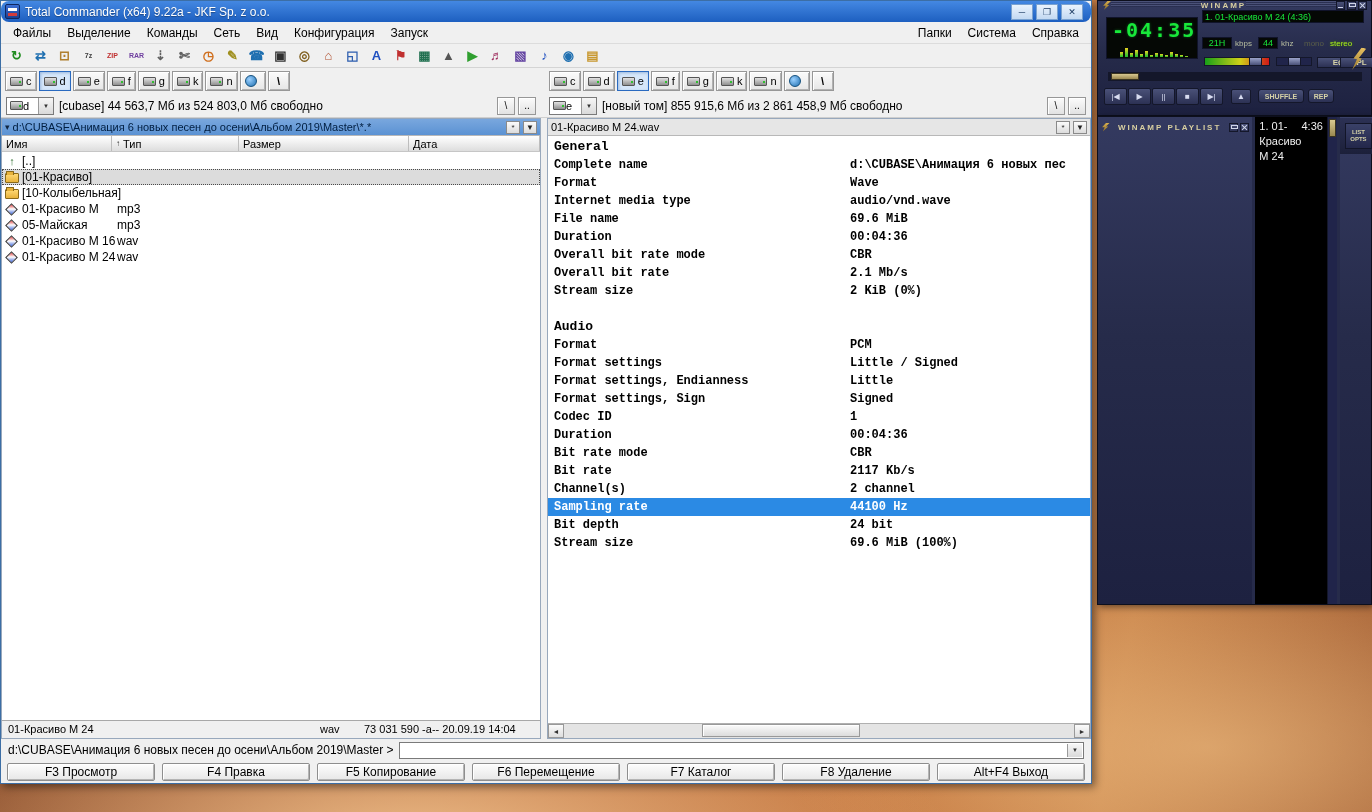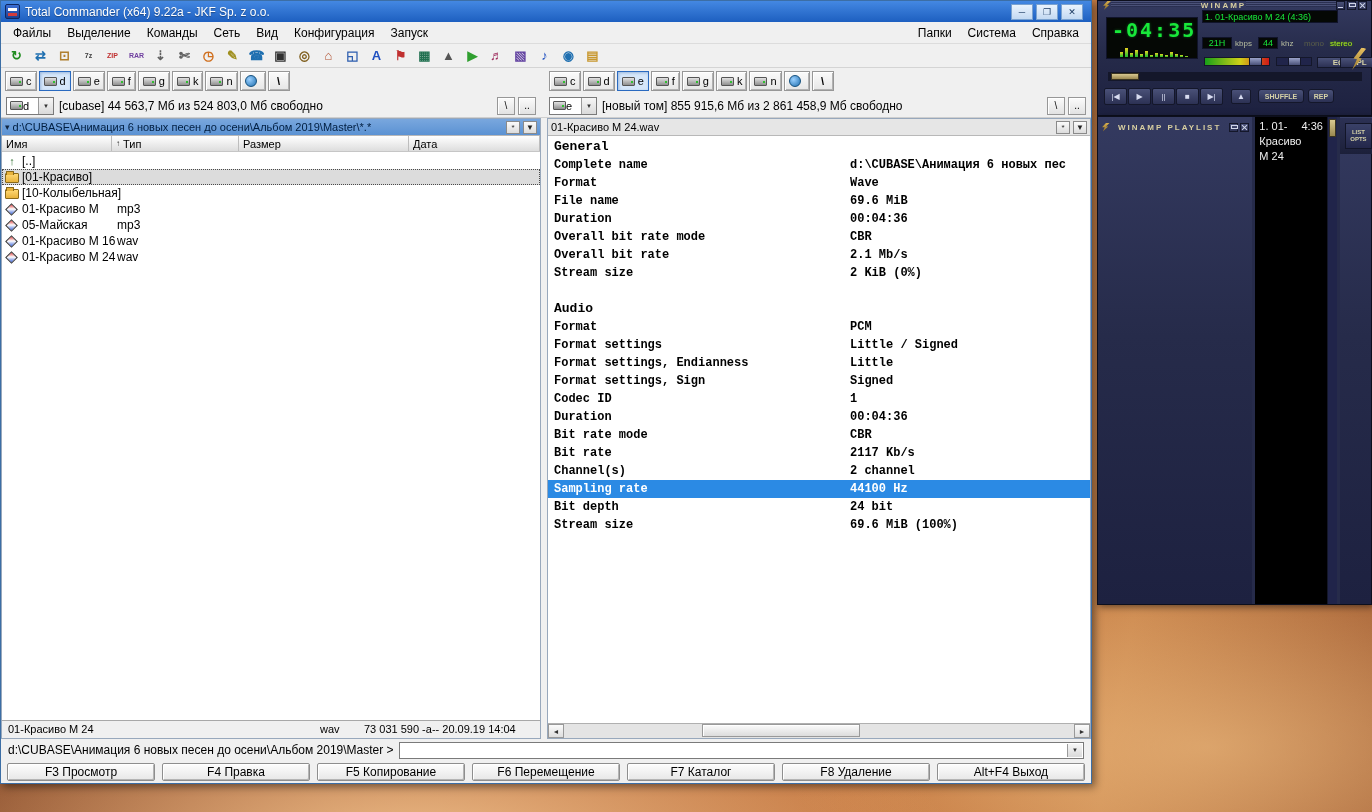--- a/index.html
+++ b/index.html
@@ -10,21 +10,21 @@
   .desktop{position:absolute;inset:0;
     background:
       radial-gradient(ellipse 900px 300px at 30% 104%, rgba(250,205,150,.85), rgba(250,205,150,0) 60%),
       radial-gradient(ellipse 700px 260px at 88% 92%, rgba(242,196,136,.55), rgba(242,196,136,0) 62%),
       linear-gradient(100deg,#7e4526 0%,#9a5530 22%,#b26335 45%,#c4763f 65%,#cd8a50 82%,#a9663a 100%);}
 
   
   #tc{position:absolute;left:0;top:0;width:1092px;height:784px;background:#f0f0f0;
       border:1px solid #3c6ea5;box-shadow:3px 3px 8px rgba(0,0,0,.45);display:flex;flex-direction:column;}
   .tbar{height:21px;display:flex;align-items:center;gap:5px;padding:0 4px;
-        background:linear-gradient(#4488e2,#1d5fc0);flex:0 0 21px;}
+        background:linear-gradient(#4488e2,#1d5fc0);flex:0 0 21px;border-radius:8px;}
   .tc-ico{width:15px;height:15px;border-radius:2px;background:linear-gradient(#3b6fd6,#1c3f8f);
           position:relative;border:1px solid #10275e;}
   .tc-ico::before{content:"";position:absolute;left:2px;top:3px;width:9px;height:3px;background:#ffffff;}
   .tc-ico::after{content:"";position:absolute;left:2px;top:8px;width:9px;height:3px;background:#d23b3b;}
   .ttl{color:#fff;font-size:12px;text-shadow:0 1px 1px rgba(0,0,0,.35);white-space:nowrap;}
   .wbtns{margin-left:auto;display:flex;gap:3px;margin-right:4px;}
   .wb{width:22px;height:16px;display:flex;align-items:center;justify-content:center;
       background:linear-gradient(#eaf3fd,#c3d9f2);border:1px solid #7aa2d0;color:#16365f;font-size:9px;}
 
   .menubar{height:22px;display:flex;align-items:center;background:#f0f0f0;border-bottom:1px solid #dcdcdc;padding:0 4px;flex:0 0 22px;}
@@ -138,21 +138,21 @@
   .twb.shade::after{content:"";position:absolute;left:1px;top:1px;width:5px;height:2px;border:1px solid #cfd4e8;}
   .twb.close::before,.twb.close::after{content:"";position:absolute;left:3px;top:0px;width:1px;height:7px;background:#cfd4e8;}
   .twb.close::before{transform:rotate(45deg);} .twb.close::after{transform:rotate(-45deg);}
   .wa-mini-ico{width:9px;height:9px;background:linear-gradient(#d8b050,#8a6a20);clip-path:polygon(60% 0,100% 0,55% 45%,80% 45%,20% 100%,42% 52%,12% 52%);}
 
   .wa-screen{position:absolute;left:8px;top:16px;width:92px;height:42px;background:#050805;border:1px solid #10132a;}
   .wa-time{position:absolute;left:14px;top:17px;font-family:"DejaVu Sans Mono",monospace;font-weight:bold;
            font-size:20px;letter-spacing:2px;color:#18e83a;text-shadow:0 0 3px #0a5a18;}
   .wa-vis{position:absolute;left:22px;top:44px;width:72px;height:12px;display:flex;align-items:flex-end;gap:2px;}
   .vbar{width:3px;background:linear-gradient(#e8d020,#18c030);}
-  .wa-marquee{position:absolute;left:104px;top:9px;width:136px;height:13px;background:#050805;border:1px solid #10132a;
+  .wa-marquee{position:absolute;left:104px;top:9px;width:162px;height:13px;background:#050805;border:1px solid #10132a;
               color:#18e83a;font-size:9px;line-height:12px;padding-left:2px;white-space:nowrap;overflow:hidden;}
   .wa-chip{position:absolute;height:12px;background:#050805;border:1px solid #10132a;color:#18e83a;
            font-size:9px;line-height:10px;text-align:center;}
   .wa-kbps{left:104px;top:36px;width:30px;}
   .wa-khz{left:160px;top:36px;width:20px;}
   .wa-lbl{position:absolute;top:38px;font-size:8px;color:#b9bfa0;}
   .lbl-kbps{left:137px;} .lbl-khz{left:183px;}
   .wa-mono{position:absolute;left:206px;top:38px;font-size:8px;color:#5a5e48;}
   .wa-stereo{position:absolute;left:232px;top:38px;font-size:8px;color:#a8f01a;text-shadow:0 0 3px #4a7a0a;}
   .wa-vol{position:absolute;left:106px;top:56px;width:66px;height:9px;border:1px solid #14172a;
@@ -456,20 +456,21 @@
       <div class="panel" id="panel-right">
         <div class="pathbar">
           <span class="ptext">01-Красиво М 24.wav</span>
           <div class="sq2">*</div>
           <div class="sq2">▼</div>
         </div>
         <div class="iview" id="iview">
             <div class="sect">General</div>
             <div class="irow"><span class="k">Complete name</span><span class="v">d:\CUBASE\Анимация 6 новых пес</span></div>
             <div class="irow"><span class="k">Format</span><span class="v">Wave</span></div>
+            <div class="irow"><span class="k">Internet media type</span><span class="v">audio/vnd.wave</span></div>
             <div class="irow"><span class="k">File name</span><span class="v">69.6 MiB</span></div>
             <div class="irow"><span class="k">Duration</span><span class="v">00:04:36</span></div>
             <div class="irow"><span class="k">Overall bit rate mode</span><span class="v">CBR</span></div>
             <div class="irow"><span class="k">Overall bit rate</span><span class="v">2.1 Mb/s</span></div>
             <div class="irow"><span class="k">Stream size</span><span class="v">2 KiB (0%)</span></div>
             <div class="sect gap">Audio</div>
             <div class="irow"><span class="k">Format</span><span class="v">PCM</span></div>
             <div class="irow"><span class="k">Format settings</span><span class="v">Little / Signed</span></div>
             <div class="irow"><span class="k">Format settings, Endianness</span><span class="v">Little</span></div>
             <div class="irow"><span class="k">Format settings, Sign</span><span class="v">Signed</span></div>

